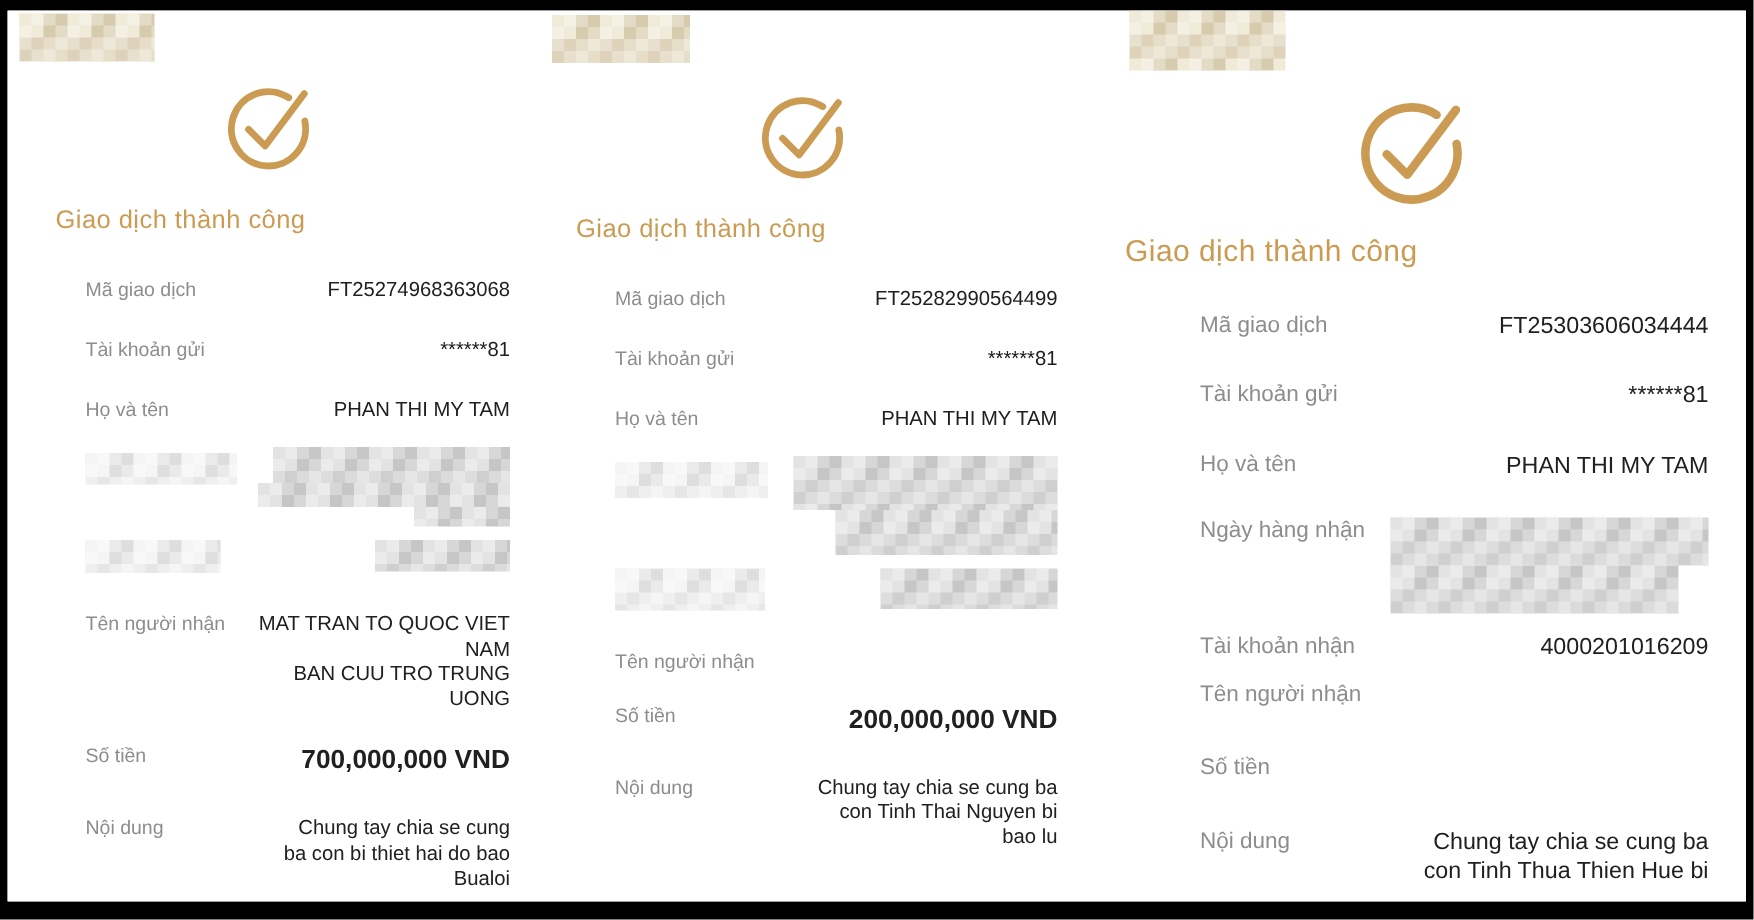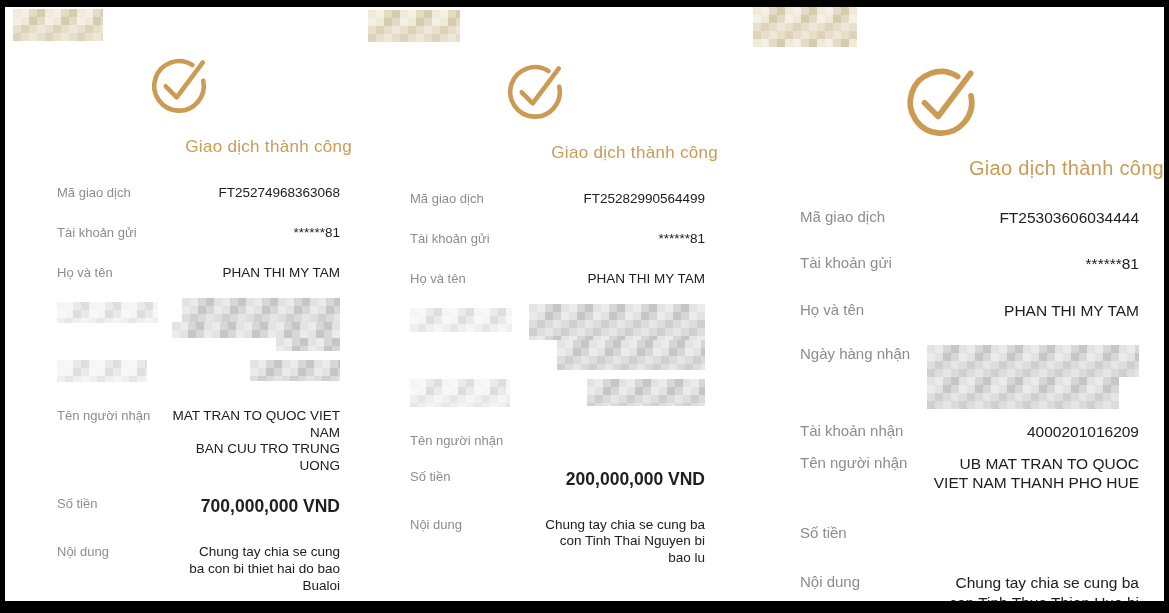--- a/index.html
+++ b/index.html
@@ -53,22 +53,23 @@
 
   .icon-wrap{display:flex;justify-content:center;}
   .p1 .icon-wrap{margin-top:44px;}
   .p2 .icon-wrap{margin-top:50px;}
   .p3 .icon-wrap{margin-top:52px;}
   .check-svg{display:block;}
   .p1 .check-svg,.p2 .check-svg{width:66px;height:66px;}
   .p3 .check-svg{width:82px;height:82px;}
 
   .title{
-    text-align:right;color:var(--accent-gold);
+    text-align:left;color:var(--accent-gold);
     letter-spacing:.3px;
+    margin-left:32px;
   }
   .p1 .title{margin-top:20px;font-size:17px;}
   .p2 .title{margin-top:20px;font-size:17px;}
   .p3 .title{margin-top:16px;font-size:20px;}
 
   .rows{display:flex;flex-direction:column;margin-left:44px;}
   .p1 .rows{margin-top:28px;padding:0 12px 0 8px;}
   .p2 .rows{margin-top:28px;padding:0 13px 0 14px;}
   .p3 .rows{margin-top:28px;padding:0 25px 0 38px;}
 
@@ -240,22 +241,20 @@
           <div class="mosaic" style="width:212px;height:32px;"></div>
           <div class="mosaic" style="width:192px;height:32px;align-self:flex-start;"></div>
         </div>
       </div>
       <div class="row">
         <div class="lbl">Tài khoản nhận</div>
         <div class="val">4000201016209</div>
       </div>
       <div class="row">
         <div class="lbl">Tên người nhận</div>
-        <div class="val">UB MAT TRAN TO QUOC
-VIET NAM THANH PHO HUE</div>
       </div>
       <div class="row">
         <div class="lbl">Số tiền</div>
       </div>
       <div class="row">
         <div class="lbl">Nội dung</div>
         <div class="val">Chung tay chia se cung ba
 con Tinh Thua Thien Hue bi</div>
       </div>
     </div>

